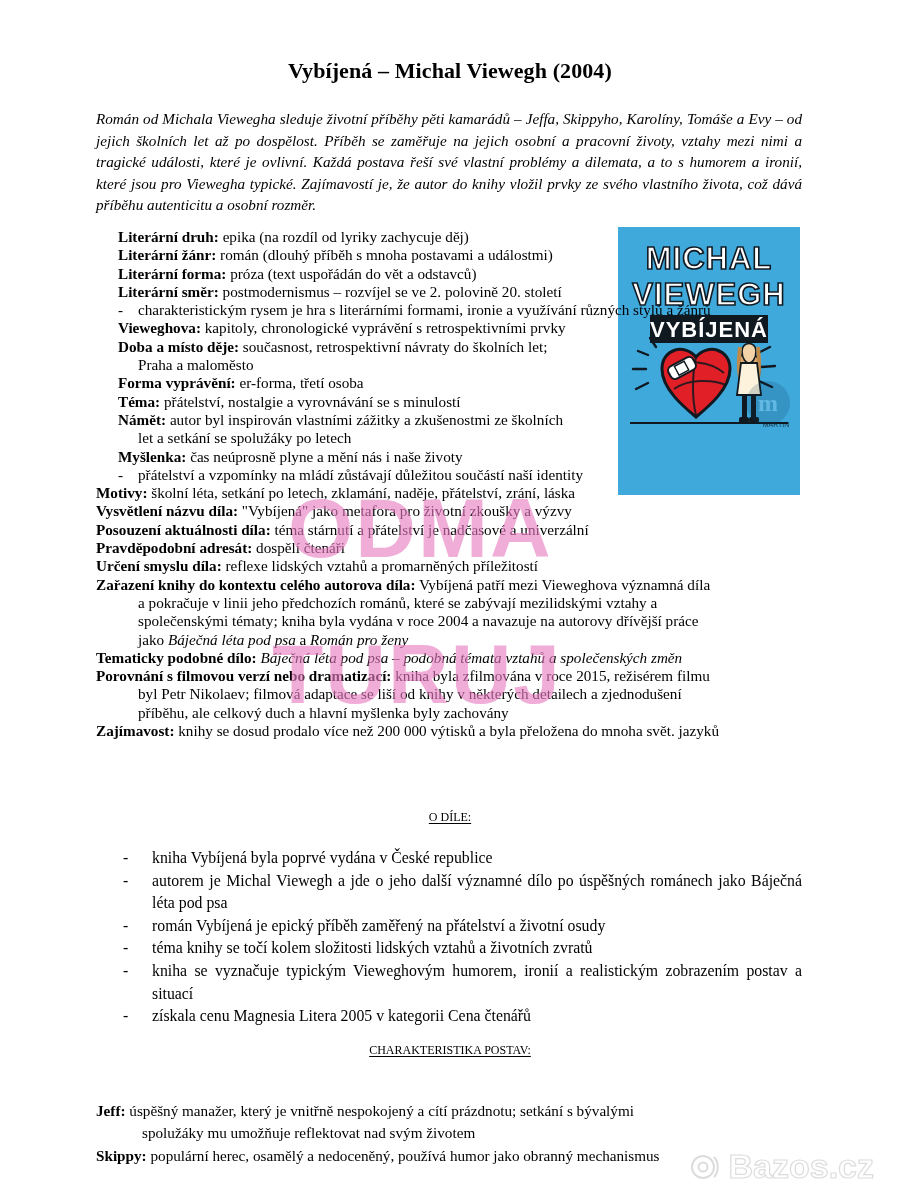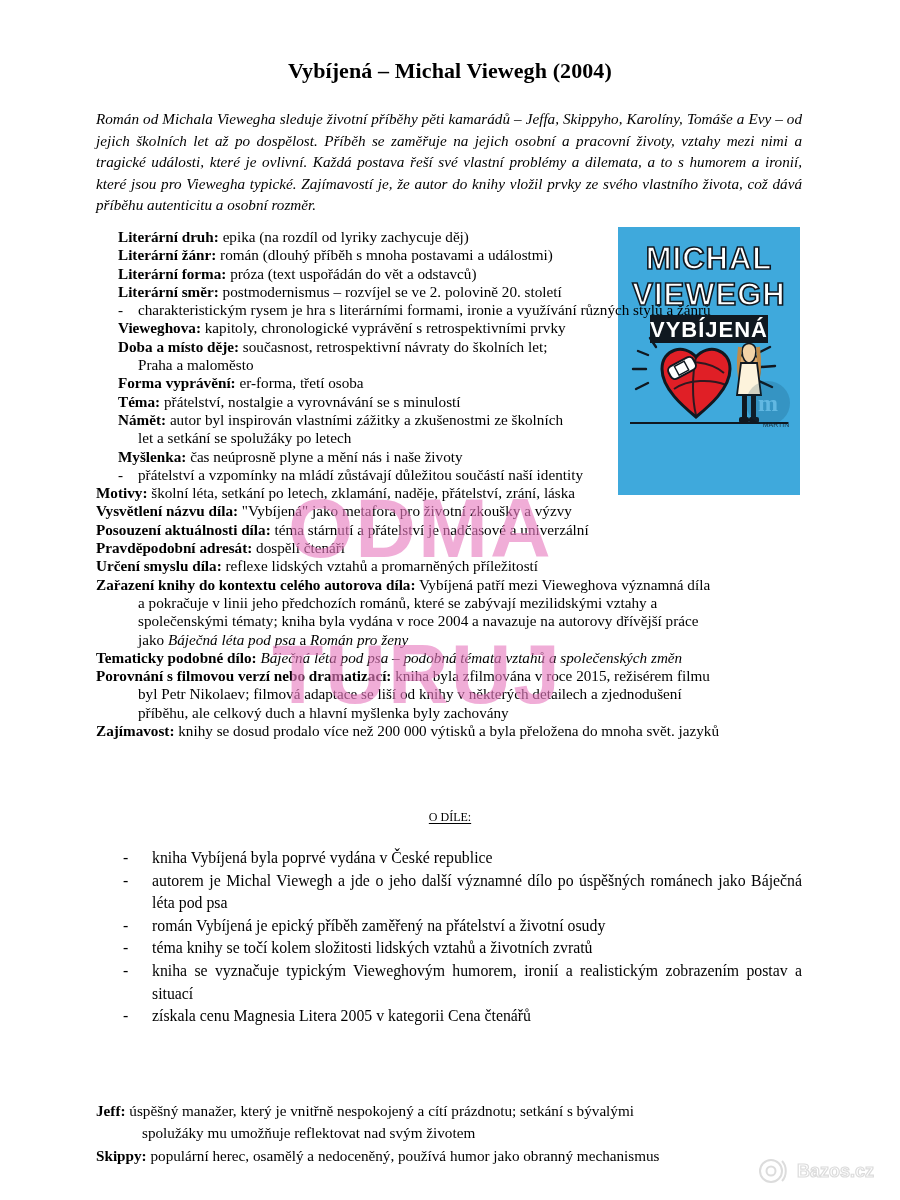--- a/index.html
+++ b/index.html
@@ -170,21 +170,21 @@
   .bazos {
     position: absolute;
     right: 26px; bottom: 14px;
     display: flex;
     align-items: center;
     gap: 6px;
     z-index: 6;
   }
   .bazos-text {
     font-family: "Liberation Sans", "DejaVu Sans", sans-serif;
-    font-size: 18px;
+    font-size: 34px;
     font-weight: bold;
     color: #ffffff;
     -webkit-text-stroke: 1.2px #dcdcdc;
     letter-spacing: 0px;
   }
 </style>
 </head>
 <body>
 
 <div class="page">
@@ -394,20 +394,23 @@
     <div class="li">
       <span class="dash">-</span>
       <span>kniha se vyznačuje typickým Vieweghovým humorem, ironií a realistickým zobrazením postav a situací</span>
     </div>
     <div class="li">
       <span class="dash">-</span>
       <span>získala cenu Magnesia Litera 2005 v kategorii Cena čtenářů</span>
     </div>
   </div>
 
+  <div class="sec-head" style="top:1043px">
+    <span>CHARAKTERISTIKA POSTAV:</span>
+  </div>
 
   <div class="chars">
     <div class="crow">
       <span class="lbl">Jeff:</span>
       <span>úspěšný manažer, který je vnitřně nespokojený a cítí prázdnotu; setkání s bývalými</span>
     </div>
     <div class="ccont">spolužáky mu umožňuje reflektovat nad svým životem</div>
     <div class="crow">
       <span class="lbl">Skippy:</span>
       <span>populární herec, osamělý a nedoceněný, používá humor jako obranný mechanismus</span>

